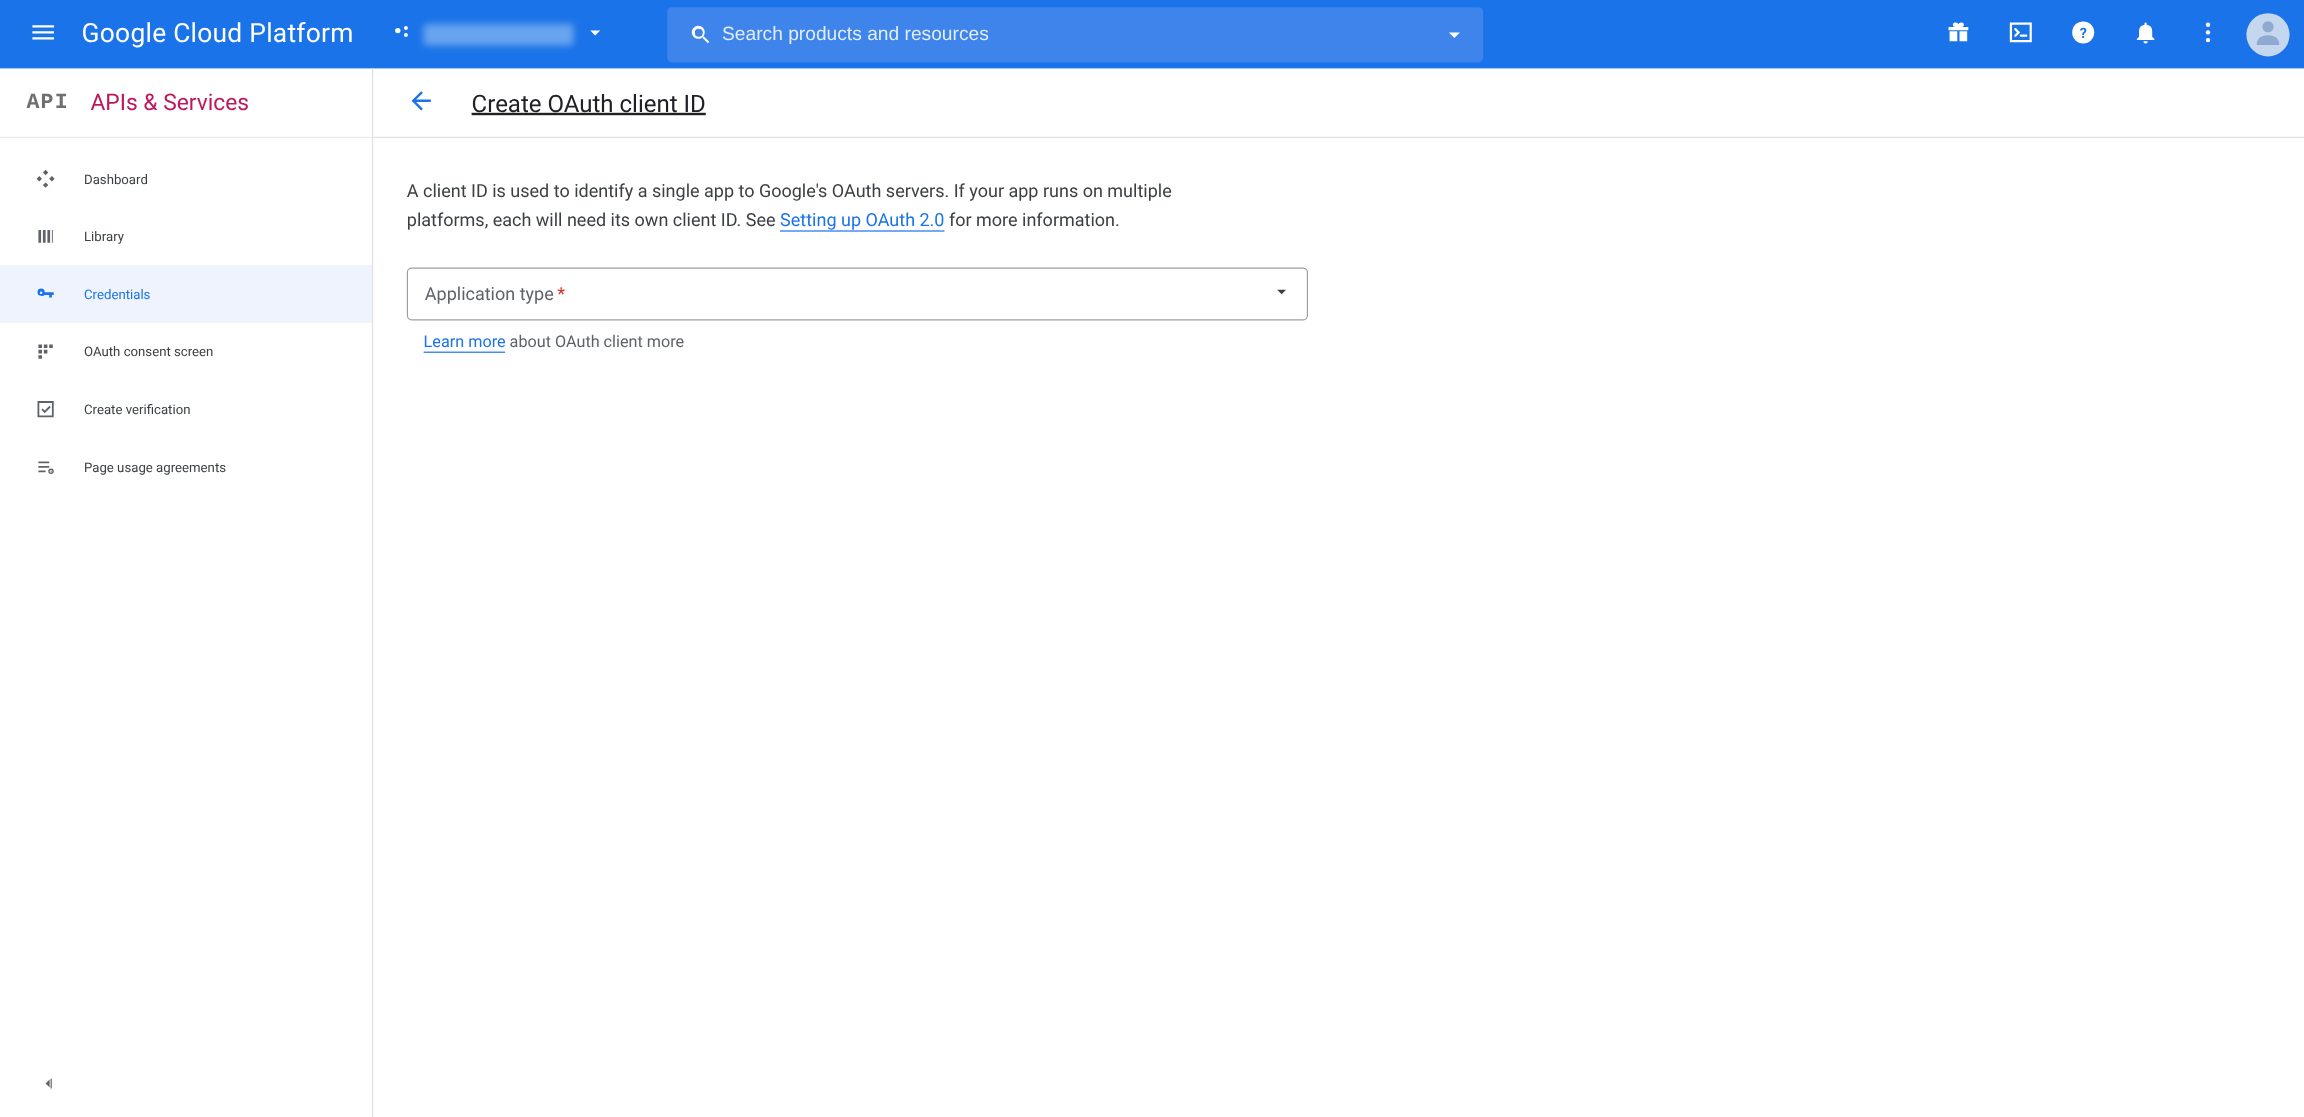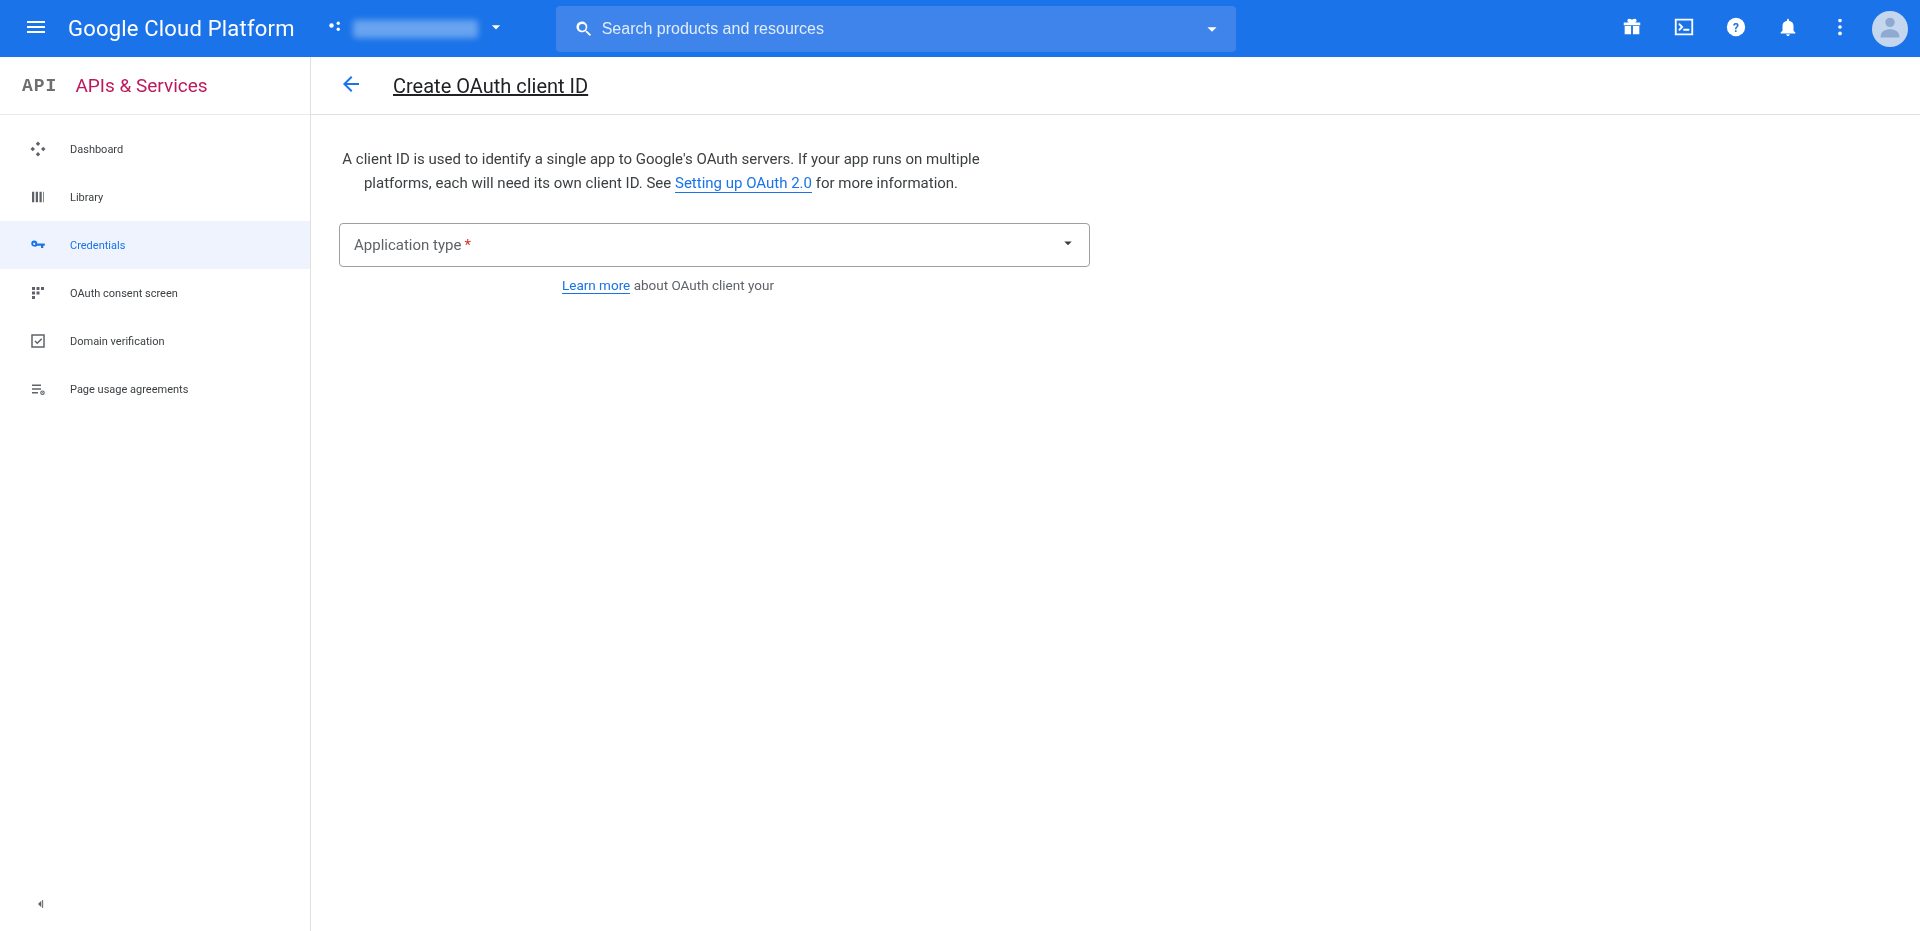--- a/index.html
+++ b/index.html
@@ -96,21 +96,20 @@
     margin-left: 4px;
     cursor: pointer;
   }
   .avatar svg { width: 28px; height: 28px; fill: #8fa9d1; }
 
   
   .shell {
     display: flex;
     height: calc(100% - 57px);
     width: 100%;
-    text-align: center;
   }
   .sidebar {
     width: 311px;
     border-right: 1px solid #e0e0e0;
     display: flex;
     flex-direction: column;
     position: relative;
   }
   .sidebar-header {
     height: 58px;
@@ -362,21 +361,21 @@
         </span>
         <span>OAuth consent screen</span>
       </div>
       <div class="nav-item">
         <span class="nav-icon">
           <svg viewBox="0 0 24 24">
               <path d="M4 4h16v16H4z" fill="none" stroke="#5f6368" stroke-width="2"></path>
               <path d="M8 12l3 3 6-6" fill="none" stroke="#5f6368" stroke-width="2"></path>
             </svg>
         </span>
-        <span>Domain verification</span>
+        <span>Create verification</span>
       </div>
       <div class="nav-item">
         <span class="nav-icon">
           <svg viewBox="0 0 24 24">
               <path d="M4 6h12v2H4zM4 11h12v2H4zM4 16h8v2H4z"></path>
               <circle cx="18" cy="17" r="2.3" fill="none" stroke="#5f6368" stroke-width="1.5"></circle>
               <path d="M18 16v1.2l.8.5" stroke="#5f6368" stroke-width="1" fill="none"></path>
             </svg>
         </span>
         <span>Page usage agreements</span>
@@ -414,18 +413,18 @@
         <span>Application type</span>
           <span class="req">*</span>
         <span class="chev">
           <svg viewBox="0 0 24 24">
               <path d="M7 10l5 5 5-5z"></path>
             </svg>
         </span>
       </div>
 
       <div class="helper">
-        <a href="#">Learn more</a><span> about OAuth client your</span>
+        <a href="#">Learn more</a><span> about OAuth client more</span>
       </div>
     </div>
   </div>
 
 </div>
 
 </body></html>

